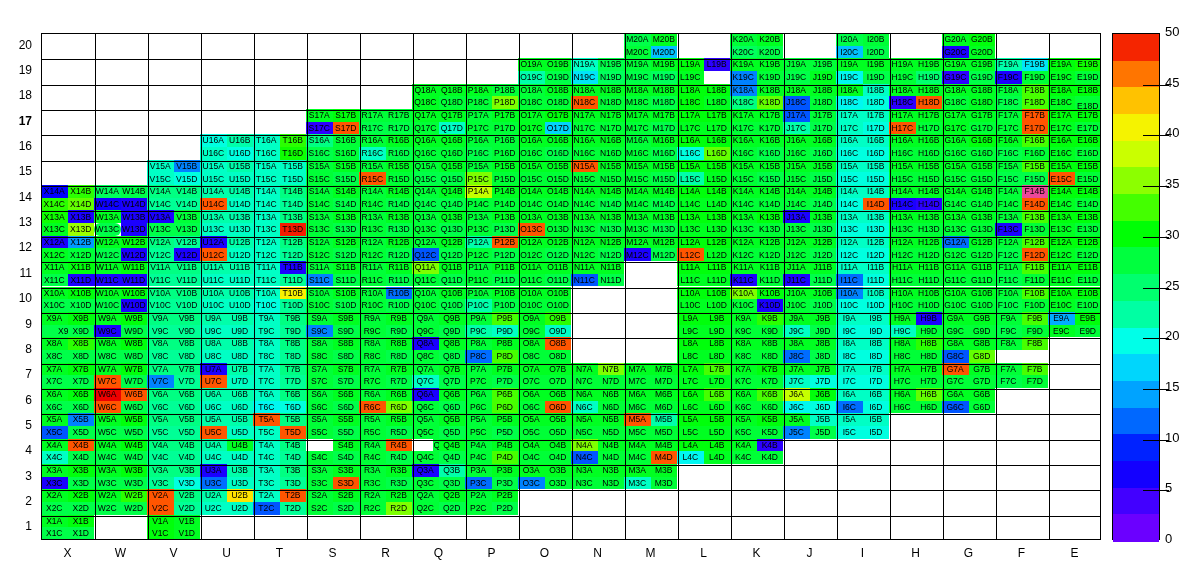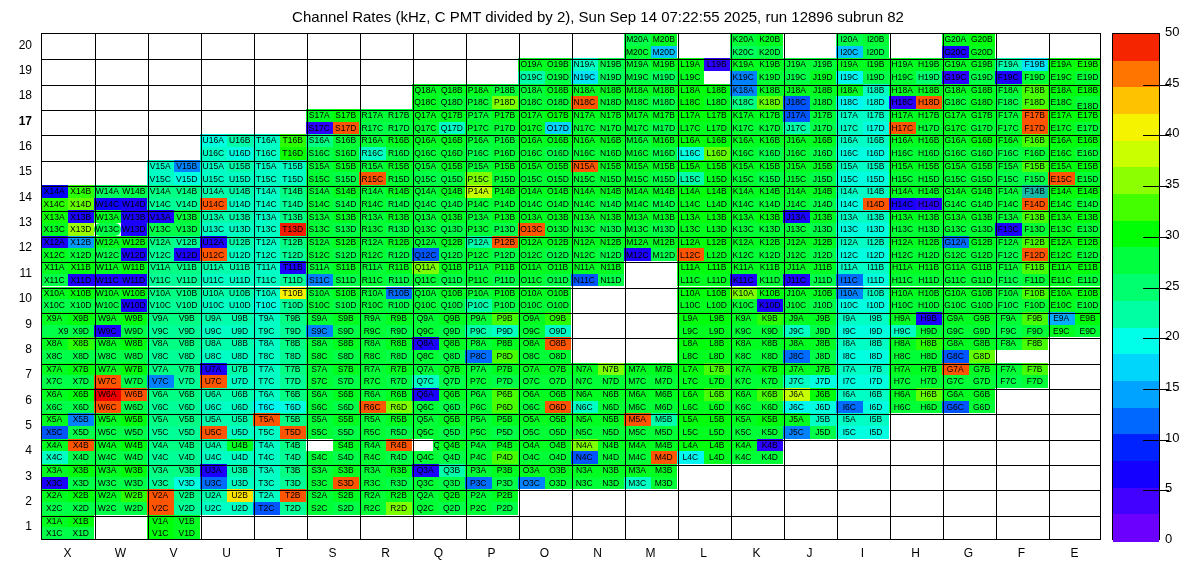--- a/index.html
+++ b/index.html
@@ -33,21 +33,20 @@
         border:1px solid #000; box-sizing:border-box;}
   #cbar .seg{position:absolute; left:0; width:46px;}
   #cbar .tick{position:absolute; left:30px; width:26px; height:1px; background:#000;}
   #cbticks div.tl{position:absolute; left:1165px; font-size:13px; color:#000;}
 </style>
 </head>
 <body>
 
 <div id="root">
 
-  <div id="title">Channel Rates (kHz, C PMT divided by 2), Sun Sep 14 07:22:55 2025, run 12896 subrun 82</div>
 
   <div id="plot">
     <div id="cells">
         <div class="pmt" style="left: 583px; top: 0px; width: 26.5px; height: 12.675px; background: rgb(0, 255, 73);">M20A</div>
         <div class="pmt" style="left: 609.5px; top: 0px; width: 26.5px; height: 12.675px; background: rgb(0, 255, 33);">M20B</div>
         <div class="pmt" style="left: 583px; top: 12.675px; width: 26.5px; height: 12.675px; background: rgb(0, 255, 55);">M20C</div>
         <div class="pmt" style="left: 609.5px; top: 12.675px; width: 26.5px; height: 12.675px; background: rgb(0, 194, 255);">M20D</div>
         <div class="pmt" style="left: 689px; top: 0px; width: 26.5px; height: 12.675px; background: rgb(0, 255, 55);">K20A</div>
         <div class="pmt" style="left: 715.5px; top: 0px; width: 26.5px; height: 12.675px; background: rgb(0, 255, 33);">K20B</div>
         <div class="pmt" style="left: 689px; top: 12.675px; width: 26.5px; height: 12.675px; background: rgb(0, 255, 92);">K20C</div>
@@ -422,21 +421,21 @@
         <div class="pmt" style="left: 821.5px; top: 164.775px; width: 26.5px; height: 12.675px; background: rgb(255, 85, 0);">I14D</div>
         <div class="pmt" style="left: 848px; top: 152.1px; width: 26.5px; height: 12.675px; background: rgb(0, 255, 33);">H14A</div>
         <div class="pmt" style="left: 874.5px; top: 152.1px; width: 26.5px; height: 12.675px; background: rgb(0, 255, 33);">H14B</div>
         <div class="pmt" style="left: 848px; top: 164.775px; width: 26.5px; height: 12.675px; background: rgb(27, 0, 255);">H14C</div>
         <div class="pmt" style="left: 874.5px; top: 164.775px; width: 26.5px; height: 12.675px; background: rgb(44, 0, 255);">H14D</div>
         <div class="pmt" style="left: 901px; top: 152.1px; width: 26.5px; height: 12.675px; background: rgb(0, 255, 33);">G14A</div>
         <div class="pmt" style="left: 927.5px; top: 152.1px; width: 26.5px; height: 12.675px; background: rgb(0, 255, 33);">G14B</div>
         <div class="pmt" style="left: 901px; top: 164.775px; width: 26.5px; height: 12.675px; background: rgb(0, 255, 55);">G14C</div>
         <div class="pmt" style="left: 927.5px; top: 164.775px; width: 26.5px; height: 12.675px; background: rgb(0, 255, 55);">G14D</div>
         <div class="pmt" style="left: 954px; top: 152.1px; width: 26.5px; height: 12.675px; background: rgb(0, 255, 55);">F14A</div>
-        <div class="pmt" style="left: 980.5px; top: 152.1px; width: 26.5px; height: 12.675px; background: #14b8a6;">F14B</div>
+        <div class="pmt" style="left: 980.5px; top: 152.1px; width: 26.5px; height: 12.675px; background: #ec4899;">F14B</div>
         <div class="pmt" style="left: 954px; top: 164.775px; width: 26.5px; height: 12.675px; background: rgb(0, 255, 55);">F14C</div>
         <div class="pmt" style="left: 980.5px; top: 164.775px; width: 26.5px; height: 12.675px; background: rgb(255, 85, 0);">F14D</div>
         <div class="pmt" style="left: 1007px; top: 152.1px; width: 26.5px; height: 12.675px; background: rgb(0, 255, 11);">E14A</div>
         <div class="pmt" style="left: 1033.5px; top: 152.1px; width: 26.5px; height: 12.675px; background: rgb(0, 255, 11);">E14B</div>
         <div class="pmt" style="left: 1007px; top: 164.775px; width: 26.5px; height: 12.675px; background: rgb(0, 255, 33);">E14C</div>
         <div class="pmt" style="left: 1033.5px; top: 164.775px; width: 26.5px; height: 12.675px; background: rgb(0, 255, 55);">E14D</div>
         <div class="pmt" style="left: 0px; top: 177.45px; width: 26.5px; height: 12.675px; background: rgb(14, 255, 0);">X13A</div>
         <div class="pmt" style="left: 26.5px; top: 177.45px; width: 26.5px; height: 12.675px; background: rgb(27, 0, 255);">X13B</div>
         <div class="pmt" style="left: 0px; top: 190.125px; width: 26.5px; height: 12.675px; background: rgb(0, 255, 33);">X13C</div>
         <div class="pmt" style="left: 26.5px; top: 190.125px; width: 26.5px; height: 12.675px; background: rgb(153, 255, 0);">X13D</div>

